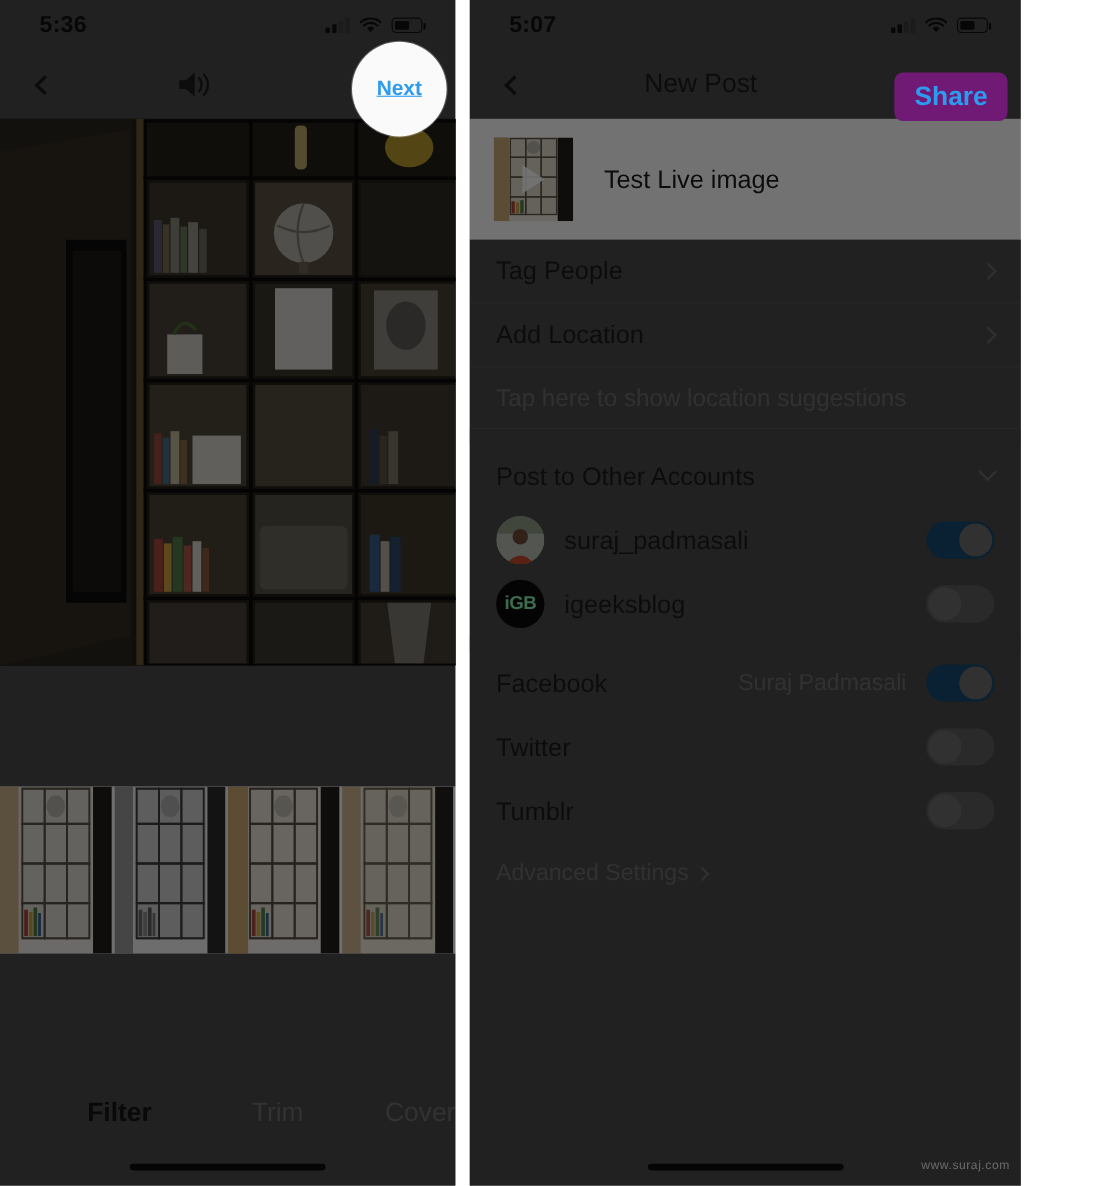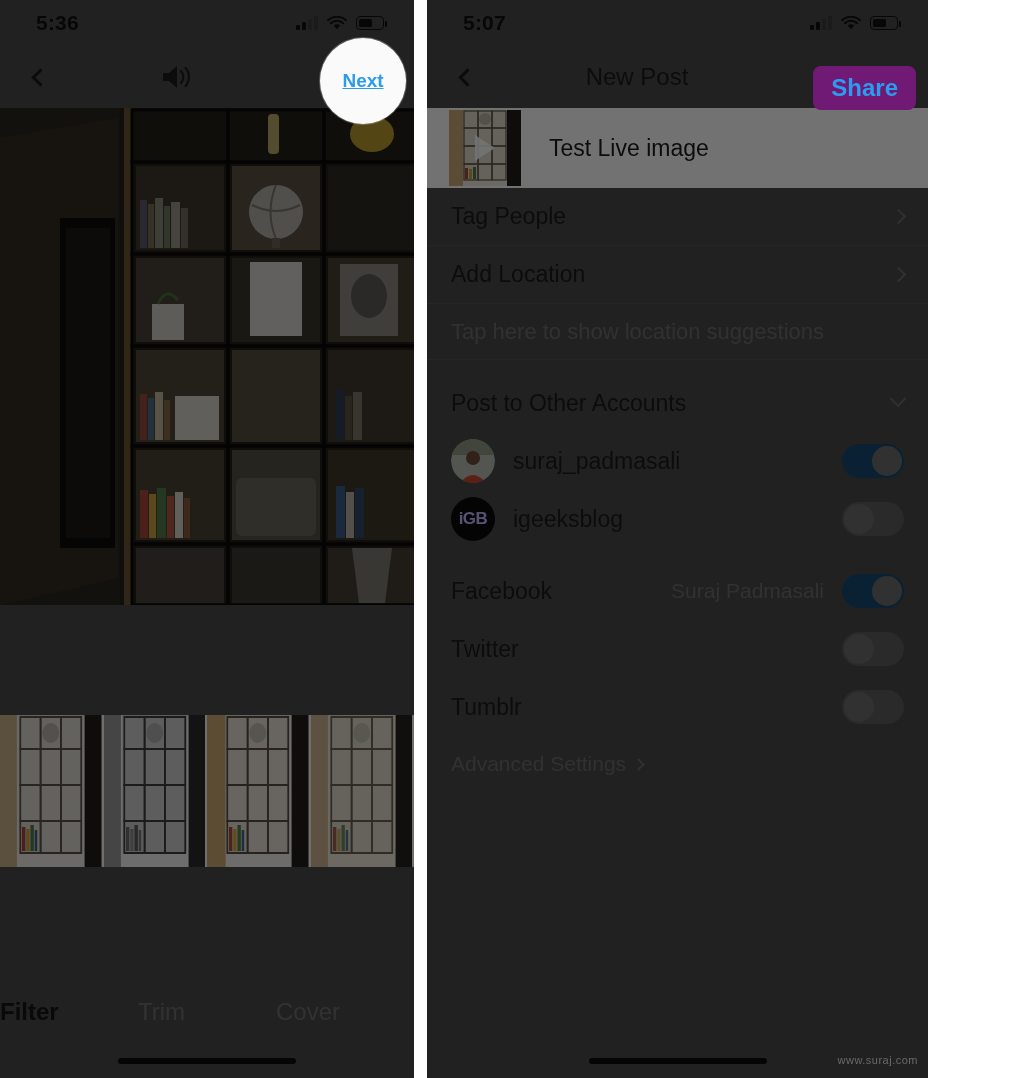--- a/index.html
+++ b/index.html
@@ -77,31 +77,31 @@
   .filter-name {
     flex: 1; text-align: center; font-size: 17px; color: #8a8a8a;
   }
   .filter-name.sel { color: #1b1b1b; font-weight: bold; }
   .filter-thumbs { display: flex; height: 152px; }
   .filter-thumb { flex: 1; position: relative; overflow: hidden; border-right: 2px solid #f5f5f5; }
 
   
   .bottom-area { flex: 1; background: #4a4a4a; position: relative; z-index: 5; }
   .mode-tabs { display: flex; position: absolute; left:0; right:0; bottom: 52px; }
-  .mode-tab { flex: 1; text-align: left; font-size: 24px; color: #6f6f6f; }
+  .mode-tab { flex: 1; text-align: right; font-size: 24px; color: #6f6f6f; }
   .mode-tab.sel { color: #141414; font-weight: bold; }
   .home-ind {
     position: absolute; bottom: 14px; left: 50%; transform: translateX(-50%);
     width: 178px; height: 6px; background: #0d0d0d; border-radius: 3px;
   }
 
   
   .caption-card {
     position: relative; z-index: 5;
-    background: #fdfdfd; height: 80px; display: flex; align-items: center; padding: 0 22px;
+    background: #fdfdfd; height: 110px; display: flex; align-items: center; padding: 0 22px;
   }
   .thumb-wrap {
     width: 72px; height: 76px; position: relative; overflow: hidden;
     background: #b9aa96; flex-shrink: 0; margin-right: 28px;
   }
   .play-tri {
     position: absolute; left: 50%; top: 50%; transform: translate(-50%,-50%);
     width: 0; height: 0; border-left: 20px solid rgba(255,255,255,.9);
     border-top: 13px solid transparent; border-bottom: 13px solid transparent;
   }
@@ -115,21 +115,21 @@
   .row-label { font-size: 23px; color: #1b1b1b; flex: 1; }
   .chev-r { width: 11px; height: 11px; border-right: 2.5px solid #6b6b6b; border-top: 2.5px solid #6b6b6b; transform: rotate(45deg); }
   .chev-d { width: 12px; height: 12px; border-right: 2.5px solid #6b6b6b; border-bottom: 2.5px solid #6b6b6b; transform: rotate(45deg) translate(-3px,-3px); }
   .row-hint { height: 56px; display: flex; align-items: center; padding: 0 24px; border-bottom: 1px solid #565656;}
   .hint-text { font-size: 22px; color: #6d6d6d; }
   .spacer-row { height: 14px; background: #4a4a4a; }
 
   .acct-row { height: 58px; display: flex; align-items: center; padding: 0 24px; }
   .avatar { width: 44px; height: 44px; border-radius: 50%; margin-right: 18px; flex-shrink:0; overflow:hidden; position: relative; }
   .avatar-igb { background: #0b0b0b; display:flex;align-items:center;justify-content:center; }
-  .igb-text { font-size: 17px; font-weight: bold; color: #c4b5fd; letter-spacing: -0.5px; text-align: center; }
+  .igb-text { font-size: 17px; font-weight: bold; color: #86efac; letter-spacing: -0.5px; text-align: center; }
   .acct-name { font-size: 23px; color: #1c1c1c; flex: 1; }
   .acct-sub { font-size: 21px; color: #6e6e6e; margin-right: 18px; }
 
   .toggle { width: 62px; height: 34px; border-radius: 17px; position: relative; flex-shrink: 0; }
   .toggle.on { background: #16496f; }
   .toggle.off { background: #5d5d5d; }
   .knob { position: absolute; top: 2px; width: 30px; height: 30px; border-radius: 50%; }
   .toggle.on .knob { right: 2px; background: #6e6e6e; }
   .toggle.off .knob { left: 2px; background: #6e6e6e; }
 

